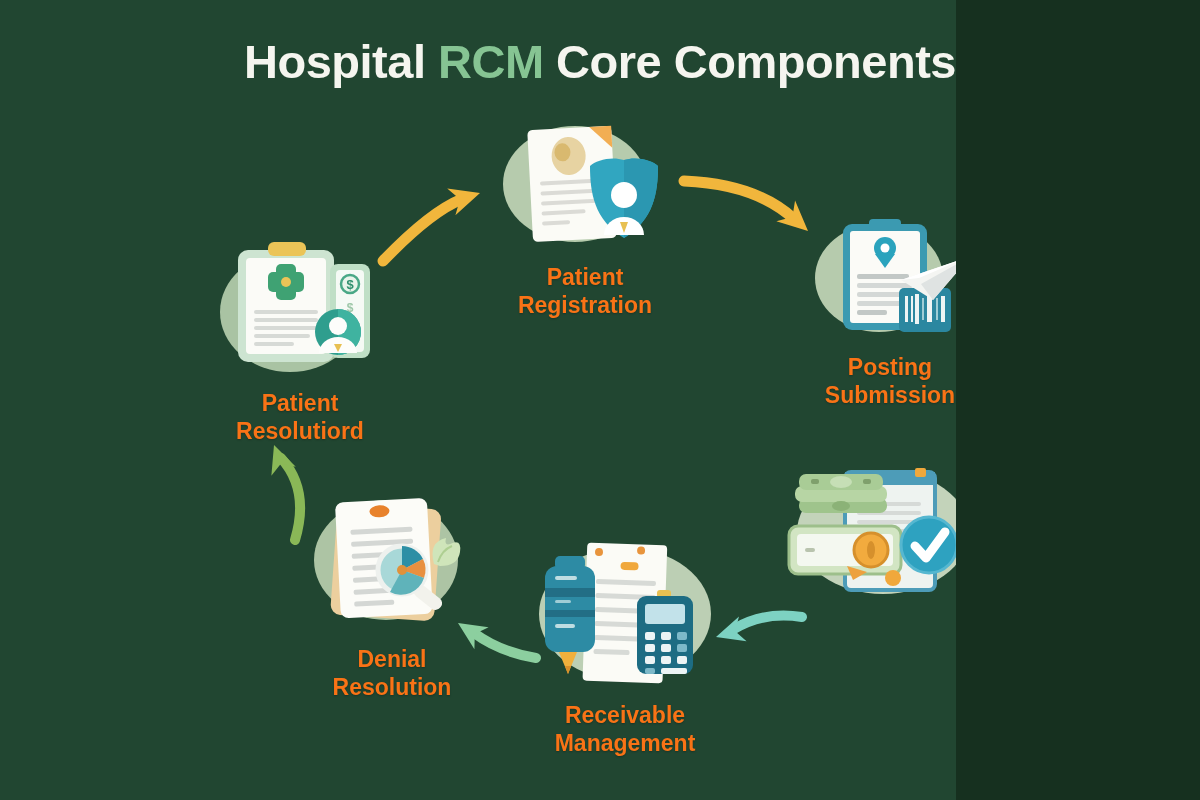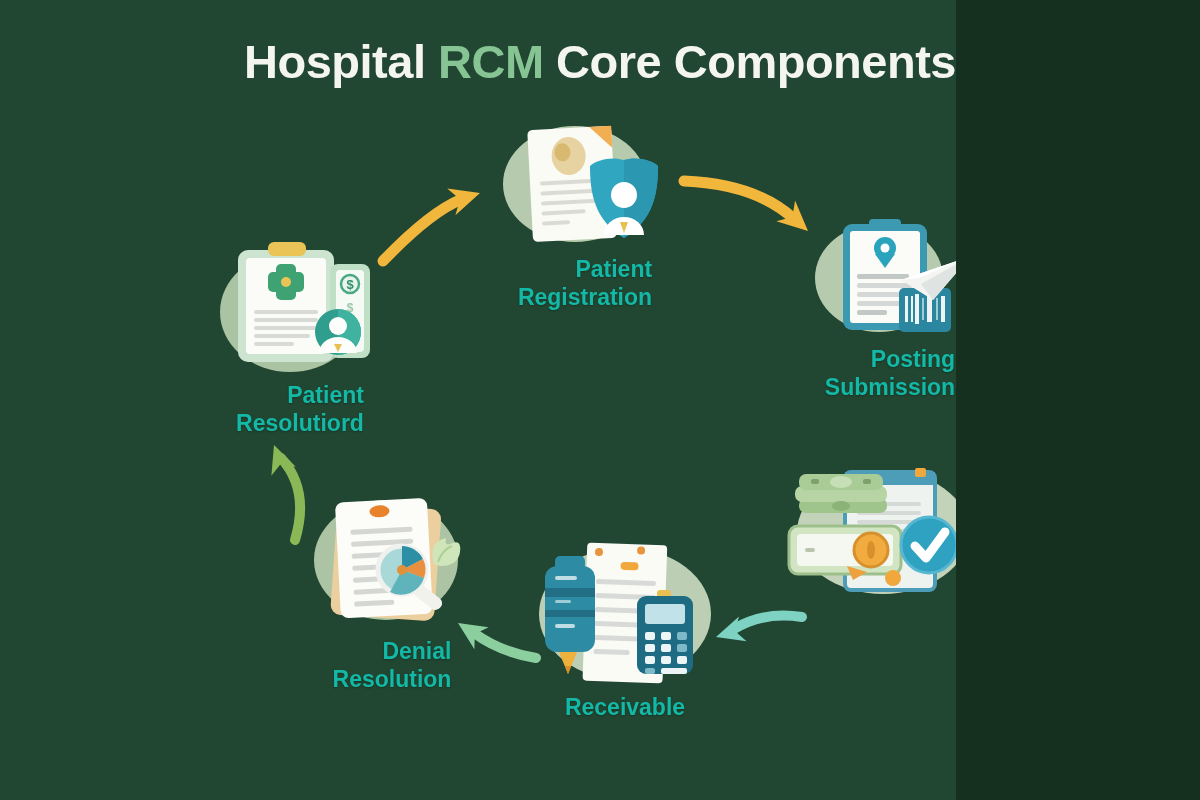--- a/index.html
+++ b/index.html
@@ -11,21 +11,21 @@
   .title{
     position:absolute;top:34px;left:0;width:1200px;margin:0;
     text-align:center;font-size:47px;font-weight:700;letter-spacing:-.5px;
     color:#f5f5ef;
   }
   .node{
     position:absolute;width:240px;display:flex;flex-direction:column;align-items:center;
   }
   .node-icon{flex:0 0 auto;}
   .node-label{
-    margin-top:5px;text-align:right;color:#14b8a6;
+    margin-top:13px;text-align:center;color:#f97316;
     font-size:23px;font-weight:700;line-height:1.22;
     text-shadow:0 1px 2px rgba(0,0,0,.25);
   }
   .node-label span{display:block;}
   #arrows{position:absolute;left:0;top:0;pointer-events:none;}
 </style>
 </head>
 <body>
 
 <div id="canvas">
@@ -211,20 +211,21 @@
         <rect x="142" y="104" width="10" height="8" rx="2" fill="#7db9c9"></rect>
         <rect x="110" y="116" width="10" height="8" rx="2" fill="#ecf4f5"></rect>
         <rect x="126" y="116" width="10" height="8" rx="2" fill="#ecf4f5"></rect>
         <rect x="142" y="116" width="10" height="8" rx="2" fill="#ecf4f5"></rect>
         <rect x="110" y="128" width="10" height="6" rx="2" fill="#7db9c9"></rect>
         <rect x="126" y="128" width="26" height="6" rx="2" fill="#ecf4f5"></rect>
       </g>
     </svg>
     <div class="node-label">
       <span>Receivable</span>
+      <span>Management</span>
     </div>
   </div>
 
   <div class="node" style="left:272px;top:494px;">
     <svg class="node-icon" width="165" height="138" viewBox="0 0 165 138">
       <ellipse cx="76" cy="66" rx="72" ry="60" fill="#adc4a4"></ellipse>
       <g transform="rotate(4 76 66)">
         <rect x="24" y="12" width="104" height="112" rx="10" fill="#eccf9e"></rect>
         <rect x="24" y="12" width="26" height="22" rx="6" fill="#e3bd82"></rect>
       </g>

